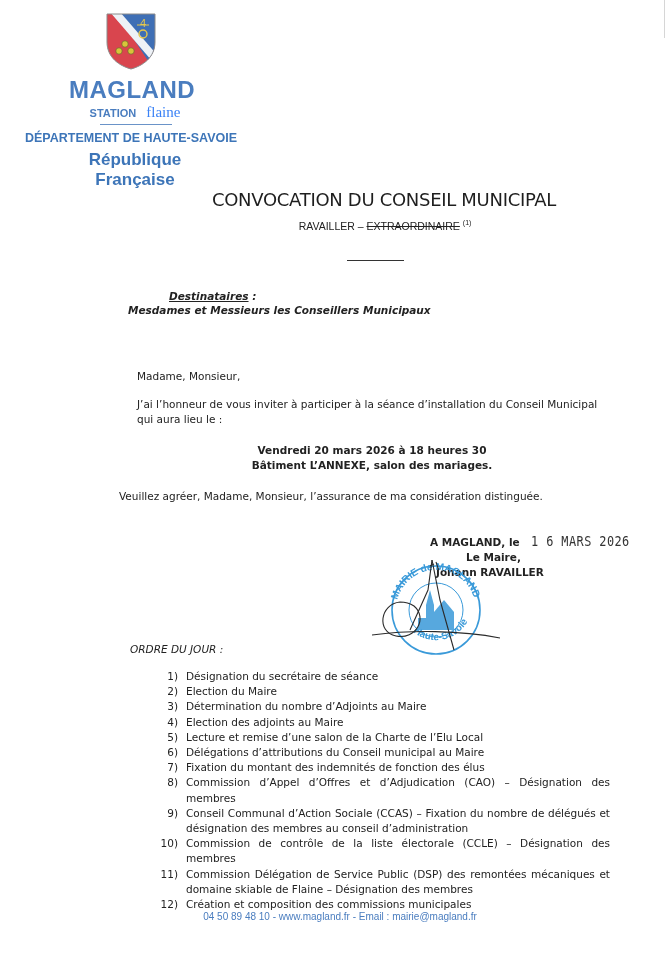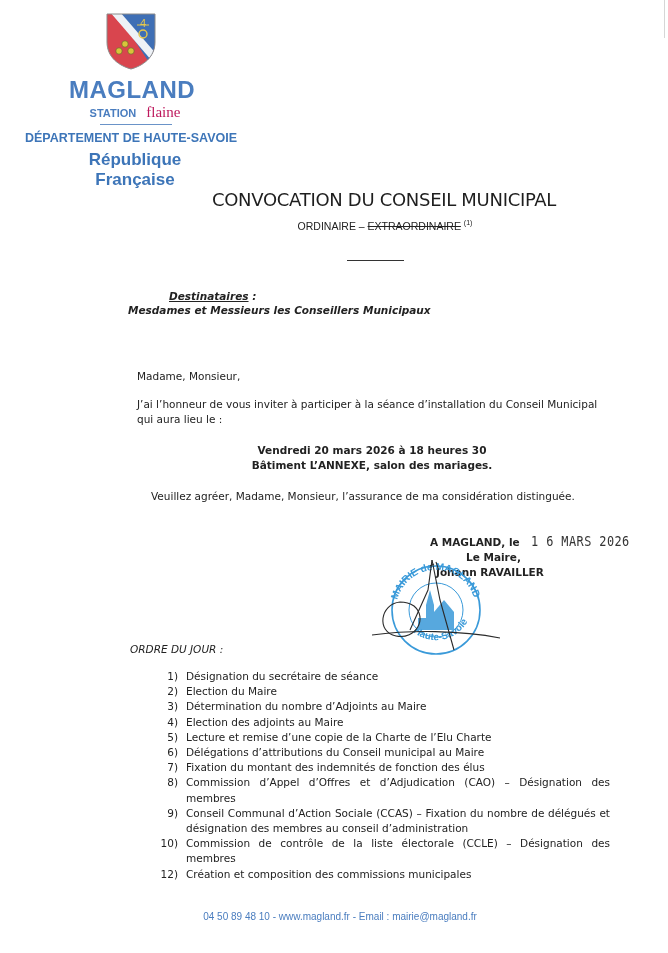--- a/index.html
+++ b/index.html
@@ -5,41 +5,41 @@
   html, body { margin: 0; padding: 0; }
   body {
     width: 668px; height: 953px; background: #ffffff; position: relative; overflow: hidden;
     font-family: "Liberation Sans", sans-serif; color: #222;
   }
   .edge-line { position: absolute; left: 664px; top: 0; width: 1px; height: 38px; background: #d6d6d6; }
   .shield { position: absolute; left: 104px; top: 12px; width: 54px; height: 58px; }
   .magland { position: absolute; left: 52px; top: 76px; width: 160px; text-align: center;
     font-family: "Liberation Sans", sans-serif; font-weight: bold; font-size: 24px; color: #4a7dbf; letter-spacing: 0.5px; }
   .station { position: absolute; left: 60px; top: 104px; width: 150px; text-align: center; font-size: 11px; font-weight: bold; color: #4a7dbf; }
-  .station .flaine { font-family: "Liberation Serif", serif; font-weight: normal; font-size: 15px; color: #be185d; margin-left: 10px; }
+  .station .flaine { font-family: "Liberation Serif", serif; font-weight: normal; font-size: 15px; color: #3b82f6; margin-left: 10px; }
   .hr-blue { position: absolute; left: 100px; top: 124px; width: 72px; height: 1px; background: #6a93c8; }
   .dept { position: absolute; left: 0px; top: 131px; width: 262px; text-align: center; font-size: 12.5px; font-weight: bold; color: #3d75b8; }
   .rep { position: absolute; left: 60px; top: 150px; width: 150px; text-align: center; font-size: 17px; font-weight: bold; color: #3d75b8; }
 
   
   .title { position: absolute; left: 190px; top: 189px; width: 388px; text-align: center;
     font-family: "DejaVu Sans", sans-serif; font-size: 18px; color: #1e1e1e; letter-spacing: -0.3px; }
   .subtitle { position: absolute; left: 250px; top: 219px; width: 270px; text-align: center; font-size: 10.5px; color: #222; }
   .subtitle .strike { text-decoration: line-through; }
   .subtitle sup { font-size: 7px; }
   .short-rule { position: absolute; left: 347px; top: 260px; width: 57px; height: 1px; background: #333; }
 
   .body-text { font-family: "DejaVu Sans", sans-serif; font-size: 10.5px; color: #222; position: absolute; }
   .dest { left: 128px; top: 290px; font-style: italic; font-weight: bold; }
   .dest .u { text-decoration: underline; margin-left: 41px; }
   .recipients { left: 128px; top: 304px; font-style: italic; font-weight: bold; }
   .salutation { left: 137px; top: 370px; text-align: center; }
   .para { left: 137px; top: 397px; width: 470px; line-height: 15px; }
   .date-line { left: 137px; top: 443px; width: 470px; text-align: center; font-weight: bold; line-height: 15px; }
-  .closing { left: 151px; top: 490px; }
+  .closing { left: 119px; top: 490px; }
 
   .place-date { left: 430px; top: 536px; font-weight: bold; }
   .stamp-date { position: absolute; left: 531px; top: 533px; font-family: "DejaVu Sans Mono", monospace; font-size: 14px; color: #333; letter-spacing: 0.5px; transform: scaleX(0.85); transform-origin: left; }
   .maire { left: 466px; top: 551px; font-weight: bold; }
   .name { left: 436px; top: 566px; font-weight: bold; }
 
   .stamp { position: absolute; left: 370px; top: 560px; width: 140px; height: 95px; }
 
   .odj { left: 130px; top: 643px; font-style: italic; }
   .agenda { position: absolute; left: 150px; top: 669px; width: 460px; margin: 0; padding: 0; list-style: none;
@@ -78,21 +78,21 @@
 <div class="magland">MAGLAND</div>
 <div class="station">
   <span>STATION</span><span class="flaine">flaine</span>
 </div>
 <div class="hr-blue"></div>
 <div class="dept">DÉPARTEMENT DE HAUTE-SAVOIE</div>
 <div class="rep">République Française</div>
 
 <div class="title">CONVOCATION DU CONSEIL MUNICIPAL</div>
 <div class="subtitle">
-  <span>ORDINAIRE – </span><span class="strike">EXTRAORDINAIRE</span>
+  <span>RAVAILLER – </span><span class="strike">EXTRAORDINAIRE</span>
   <sup>(1)</sup>
 </div>
 <div class="short-rule"></div>
 
 <div class="body-text dest">
   <span class="u">Destinataires</span><span> :</span>
 </div>
 <div class="body-text recipients">Mesdames et Messieurs les Conseillers Municipaux</div>
 
 <div class="body-text salutation">Madame, Monsieur,</div>
@@ -151,21 +151,21 @@
     <li>
       <span class="num">3)</span>
       <span class="txt">Détermination du nombre d’Adjoints au Maire</span>
     </li>
     <li>
       <span class="num">4)</span>
       <span class="txt">Election des adjoints au Maire</span>
     </li>
     <li>
       <span class="num">5)</span>
-      <span class="txt">Lecture et remise d’une copie de la Charte de l’Elu Charte</span>
+      <span class="txt">Lecture et remise d’une salon de la Charte de l’Elu Local</span>
     </li>
     <li>
       <span class="num">6)</span>
       <span class="txt">Délégations d’attributions du Conseil municipal au Maire</span>
     </li>
     <li>
       <span class="num">7)</span>
       <span class="txt">Fixation du montant des indemnités de fonction des élus</span>
     </li>
     <li>
@@ -174,20 +174,24 @@
     </li>
     <li>
       <span class="num">9)</span>
       <span class="txt">Conseil Communal d’Action Sociale (CCAS) – Fixation du nombre de délégués et désignation des membres au conseil d’administration</span>
     </li>
     <li>
       <span class="num">10)</span>
       <span class="txt">Commission de contrôle de la liste électorale (CCLE) – Désignation des membres</span>
     </li>
     <li>
+      <span class="num">11)</span>
+      <span class="txt">Commission Délégation de Service Public (DSP) des remontées mécaniques et domaine skiable de Flaine – Désignation des membres</span>
+    </li>
+    <li>
       <span class="num">12)</span>
       <span class="txt">Création et composition des commissions municipales</span>
     </li>
   </ol>
 
 <div class="footer">
   <div>04 50 89 48 10 - www.magland.fr - Email : mairie@magland.fr</div>
 </div>
 
 </body></html>

